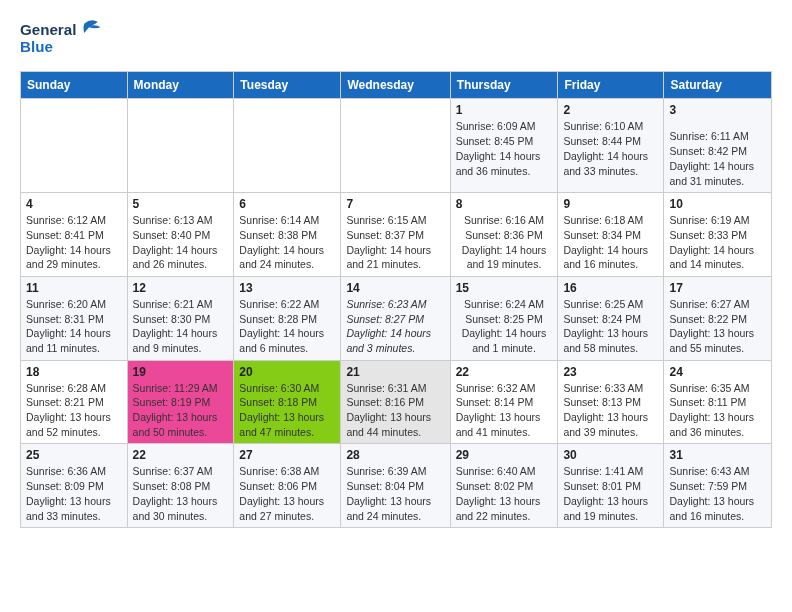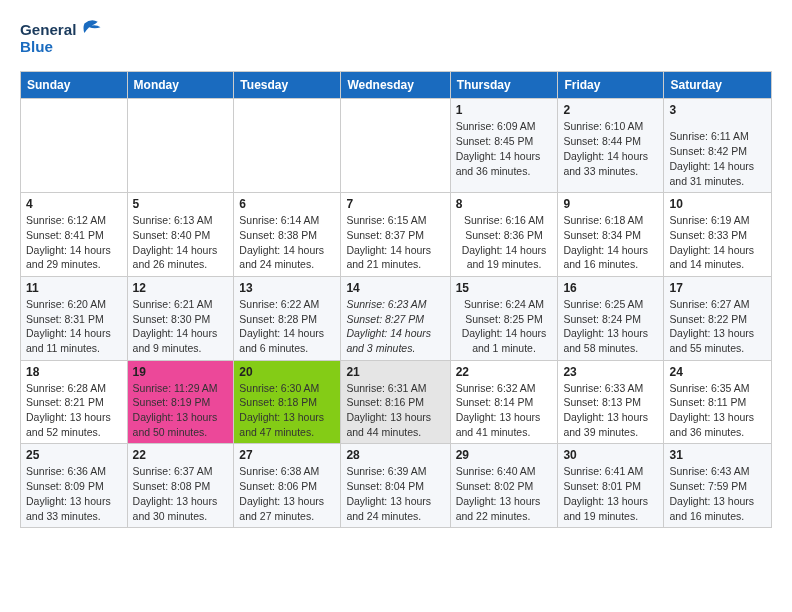--- a/index.html
+++ b/index.html
@@ -325,21 +325,21 @@
         </td>
         <td style="background: rgb(245, 247, 250);">
           <span class="day-num">29</span>
           <div class="day-info" style="white-space: pre-line;">Sunrise: 6:40 AM
 Sunset: 8:02 PM
 Daylight: 13 hours
 and 22 minutes.</div>
         </td>
         <td style="background: rgb(245, 247, 250);">
           <span class="day-num">30</span>
-          <div class="day-info" style="white-space: pre-line;">Sunrise: 6:41 AM
+          <div class="day-info" style="white-space: pre-line;">Sunrise: 1:41 AM
 Sunset: 8:01 PM
 Daylight: 13 hours
 and 19 minutes.</div>
         </td>
         <td style="background: rgb(245, 247, 250);">
           <span class="day-num">31</span>
           <div class="day-info" style="white-space: pre-line;">Sunrise: 6:43 AM
 Sunset: 7:59 PM
 Daylight: 13 hours
 and 16 minutes.</div>

